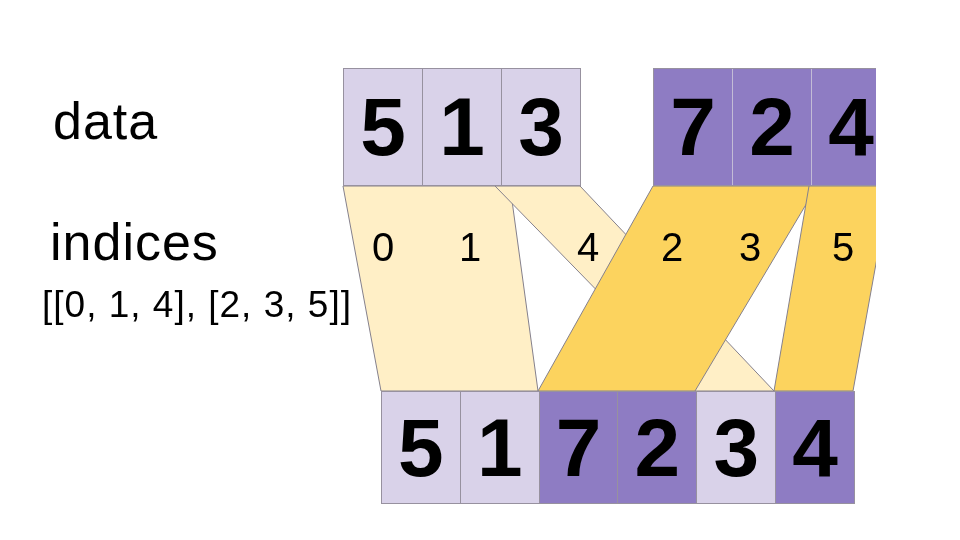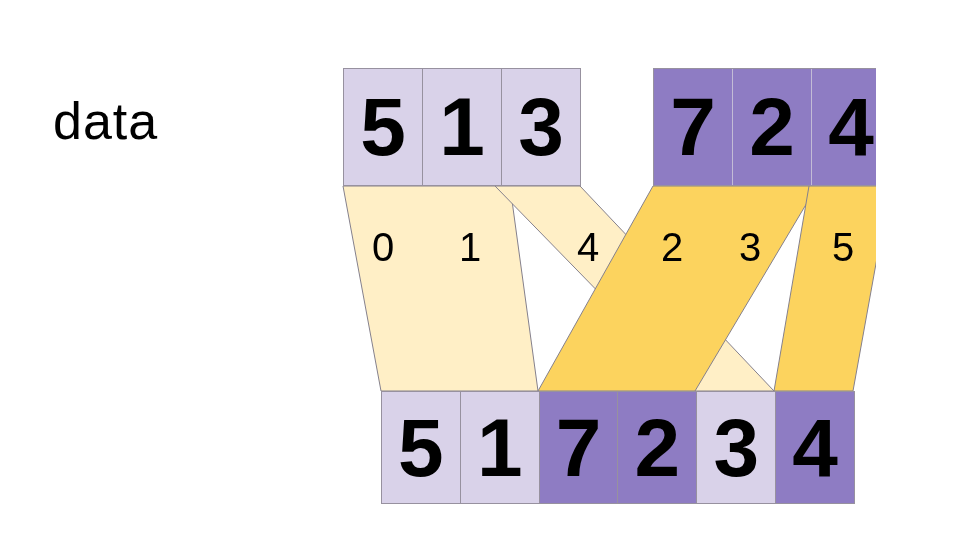--- a/index.html
+++ b/index.html
@@ -36,20 +36,22 @@
     <polygon points="343,186 510,186 538,391 381,391" fill="#ffefc6"></polygon>
 
     <polygon points="495,186 580,186 774,391 695,391" fill="#ffefc6"></polygon>
 
     <polygon points="653,186 817,186 695,391 538,391" fill="#fcd35e"></polygon>
 
     <polygon points="809,186 890,186 853,391 774,391" fill="#fcd35e"></polygon>
   </svg>
 
   <div class="label" style="left:53px;top:93px">data</div>
+  <div class="label" style="left:50px;top:214px">indices</div>
+  <div class="sublabel" style="left:42px;top:285px">[[0, 1, 4], [2, 3, 5]]</div>
 
   <div class="row" style="left:343px;top:68px;width:238px;height:118px">
     <div class="cell lav">5</div>
     <div class="cell lav">1</div>
     <div class="cell lav">3</div>
   </div>
 
   <div class="row row-dark" style="left:653px;top:68px;width:238px;height:118px">
     <div class="cell pur">7</div>
     <div class="cell pur">2</div>

